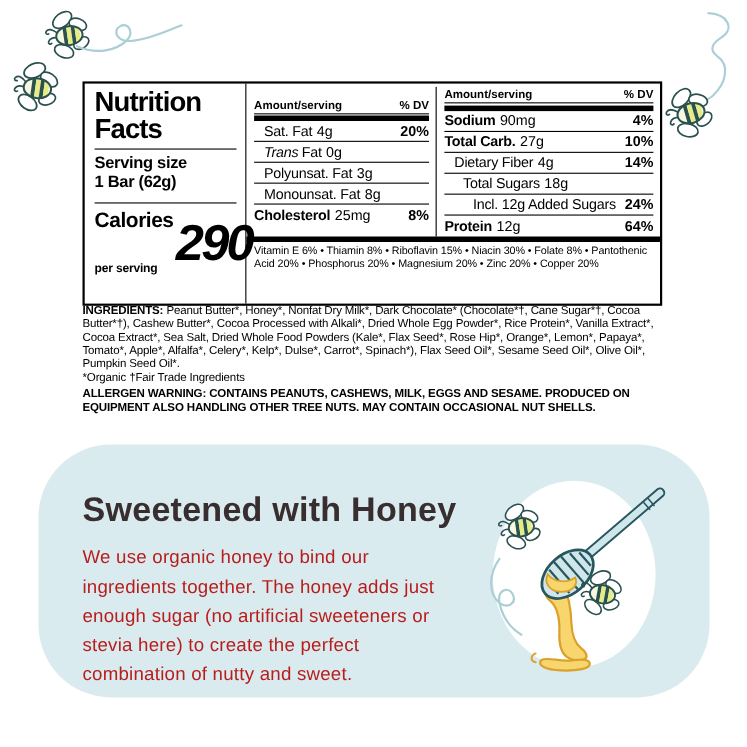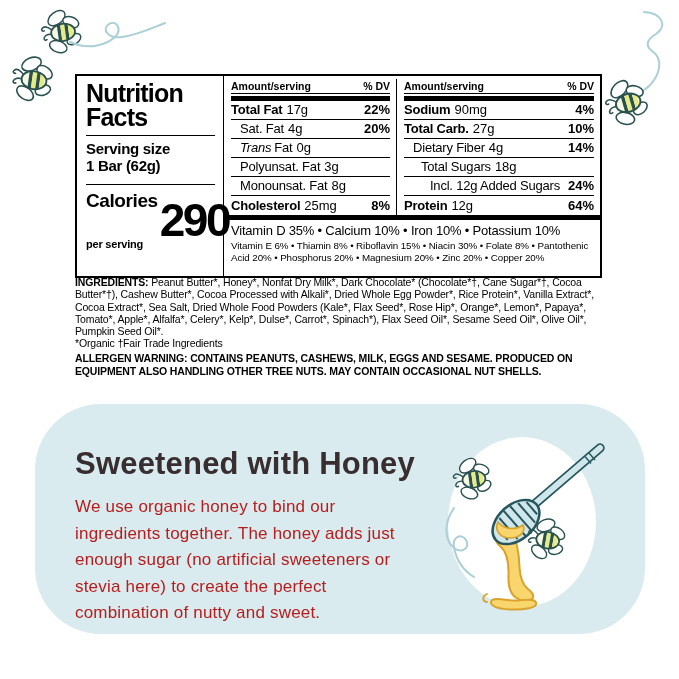--- a/index.html
+++ b/index.html
@@ -20,21 +20,21 @@
     width:147px; flex:none; border-right:1.5px solid #000; padding:5px 8px 4px 9px;
     display:flex; flex-direction:column;
   }
   .nf-title { font-size:25px; font-weight:bold; line-height:0.96; letter-spacing:-0.8px; }
   .divline { border-top:1.5px solid #000; margin:6px 0 4px; }
   .serv { font-size:15px; font-weight:bold; line-height:1.15; letter-spacing:-0.3px; }
   .calwrap { display:flex; align-items:center; margin-top:2px; }
   .callabels { display:flex; flex-direction:column; }
   .cal1 { font-size:19px; font-weight:bold; letter-spacing:-0.4px; line-height:1; }
   .cal2 { font-size:11px; font-weight:bold; letter-spacing:-0.2px; line-height:1.2;margin-top:28px; }
-  .calval { font-size:46px; font-weight:bold; letter-spacing:-2.5px; line-height:0.9; margin-left:2px; }
+  .calval { font-size:46px; font-weight:bold; letter-spacing:-2.5px; line-height:0.9; margin-left:2px;font-style:italic; }
   .rightwrap { flex:1; display:flex; flex-direction:column; padding-top:3px; }
   .cols { display:flex;align-items:center; }
   .col { padding:0 6px 0 7px; }
   .col.mid { width:172px; flex:none; }
   .col.rt  { flex:1; border-left:1.5px solid #000; }
   .chead { display:flex; align-items:flex-end; height:15px; border-bottom:1.5px solid #000; font-size:10.5px; font-weight:bold; padding-bottom:1px; }
   .dvh { margin-left:auto; }
   .bar5 { height:5px; background:#000; margin-top:1.5px; }
   .nrow { display:flex; align-items:center; height:19px; border-bottom:1px solid #000; font-size:13px; white-space:nowrap; }
   .nrow.last { border-bottom:none; }
@@ -146,25 +146,20 @@
     <div class="rightwrap">
       <div class="cols">
 
         <div class="col mid">
           <div class="chead">
             <span>Amount/serving</span>
             <span class="dvh">% DV</span>
           </div>
           <div class="bar5"></div>
           <div class="nrow">
-            <span class="nm b">Total Fat</span>
-            <span>17g</span>
-            <span class="dv">22%</span>
-          </div>
-          <div class="nrow">
             <span class="nm i1">Sat. Fat</span>
             <span>4g</span>
             <span class="dv">20%</span>
           </div>
           <div class="nrow">
             <span class="nm it i1">Trans</span>
             <span class="nm">Fat</span>
             <span>0g</span>
           </div>
           <div class="nrow">
@@ -213,21 +208,20 @@
           </div>
           <div class="nrow last">
             <span class="nm b">Protein</span>
             <span>12g</span>
             <span class="dv">64%</span>
           </div>
         </div>
       </div>
       <div class="bigbar"></div>
       <div class="vits">
-        <div class="vit1">Vitamin D 35% • Calcium 10% • Iron 10% • Potassium 10%</div>
         <div class="vit2">Vitamin E 6% • Thiamin 8% • Riboflavin 15% • Niacin 30% • Folate 8% • Pantothenic Acid 20% • Phosphorus 20% • Magnesium 20% • Zinc 20% • Copper 20%</div>
       </div>
     </div>
   </div>
 
   <div class="ingredients">
     <span class="b">INGREDIENTS:</span>
     <span>Peanut Butter*, Honey*, Nonfat Dry Milk*, Dark Chocolate* (Chocolate*†, Cane Sugar*†, Cocoa Butter*†), Cashew Butter*, Cocoa Processed with Alkali*, Dried Whole Egg Powder*, Rice Protein*, Vanilla Extract*, Cocoa Extract*, Sea Salt, Dried Whole Food Powders (Kale*, Flax Seed*, Rose Hip*, Orange*, Lemon*, Papaya*, Tomato*, Apple*, Alfalfa*, Celery*, Kelp*, Dulse*, Carrot*, Spinach*), Flax Seed Oil*, Sesame Seed Oil*, Olive Oil*, Pumpkin Seed Oil*.</span>
     <div>*Organic †Fair Trade Ingredients</div>
   </div>

